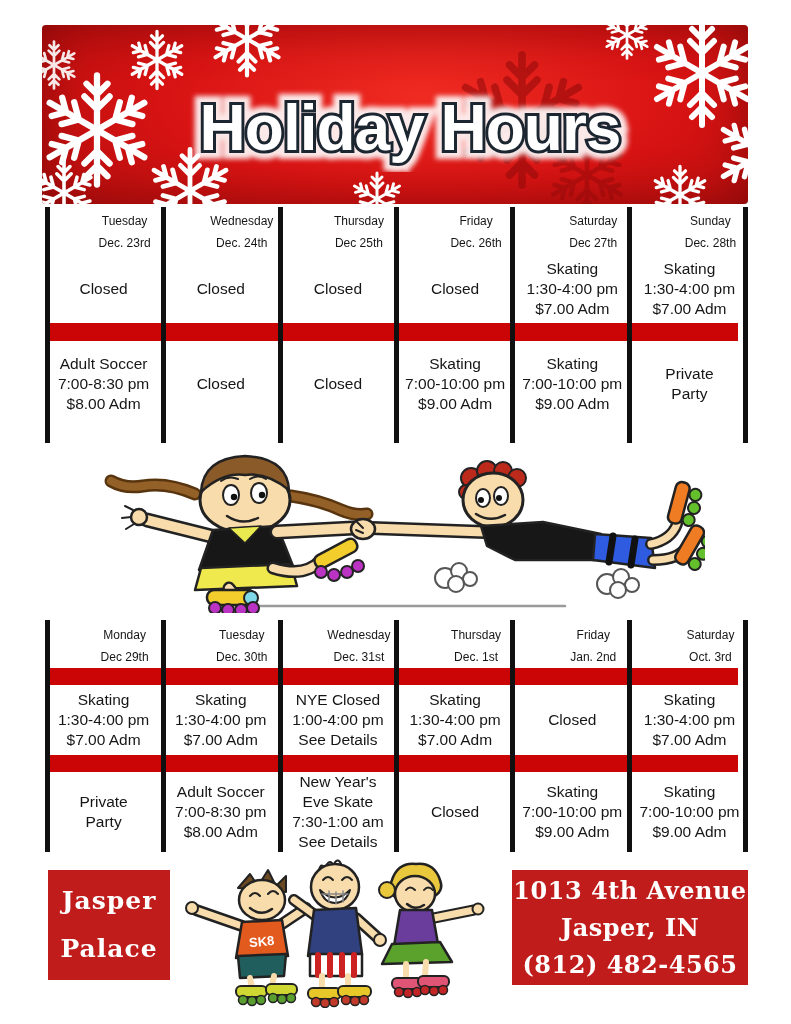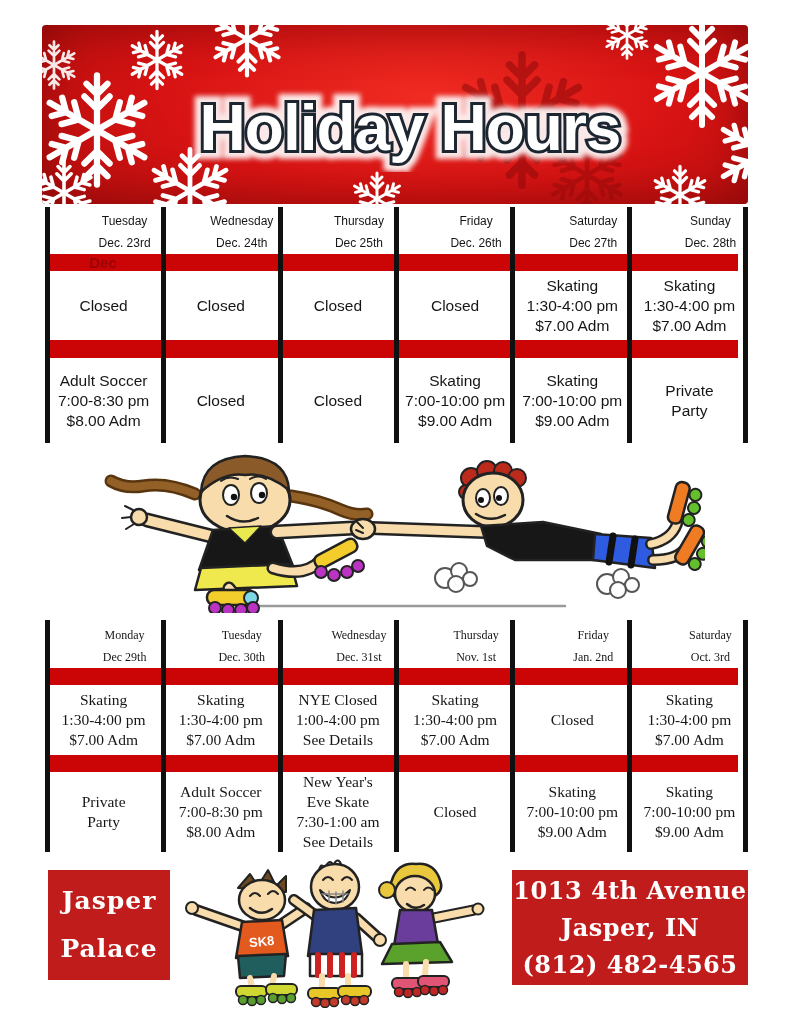--- a/index.html
+++ b/index.html
@@ -8,21 +8,21 @@
 
   
   .banner{position:absolute;left:42px;top:25px;width:706px;height:179px;border-radius:4px;
     background:radial-gradient(95% 140% at 54% 40%, #ef2b22 0%, #d81313 38%, #b30d0d 72%, #8a0808 100%);
     box-shadow:inset 0 0 50px rgba(70,0,0,.45);overflow:hidden;}
   .banner svg{position:absolute;inset:0;}
 
   
   .table{position:absolute;left:45px;width:703px;}
   .t1{top:207px;height:236px;}
-  .t2{top:620px;height:232px;font-family:Liberation Serif, serif;}
+  .t2{top:620px;height:232px;}
   .hrow,.row{display:flex;position:relative;z-index:2;}
   .t1 .hrow{height:47px}.t1 .r1{height:69px}.t1 .r2{height:85px}
   .t2 .hrow{height:48px}.t2 .r1{height:70px}.t2 .r2{height:80px}
   .stripe{position:relative;height:17px;margin-right:10px;background:#cb0406;z-index:1;}
   .t1 .s2{height:18px}
   .cell{flex:1;display:flex;flex-direction:column;justify-content:center;text-align:center;
         font-size:15.5px;line-height:20px;}
   .hrow .cell{font-size:12px;line-height:22px;padding-top:3px;padding-left:42px;}
   .bar{position:absolute;top:0;bottom:0;width:5px;background:#101010;z-index:3;}
   .ghost{position:absolute;left:0;top:0;width:116px;height:100%;display:flex;align-items:center;
@@ -108,23 +108,20 @@
           <div class="line">Dec. 26th</div>
         </div>
       <div class="cell">
           <div class="line">Saturday</div>
           <div class="line">Dec 27th</div>
         </div>
       <div class="cell">
           <div class="line">Sunday</div>
           <div class="line">Dec. 28th</div>
         </div>
-    </div>
-    <div class="stripe">
-      <div class="ghost">Dec</div>
     </div>
     <div class="row r1">
       <div class="cell">
           <div class="line">Closed</div>
         </div>
       <div class="cell">
           <div class="line">Closed</div>
         </div>
       <div class="cell">
           <div class="line">Closed</div>
@@ -299,21 +296,21 @@
       <div class="cell">
           <div class="line">Tuesday</div>
           <div class="line">Dec. 30th</div>
         </div>
       <div class="cell">
           <div class="line">Wednesday</div>
           <div class="line">Dec. 31st</div>
         </div>
       <div class="cell">
           <div class="line">Thursday</div>
-          <div class="line">Nov. 1st</div>
+          <div class="line">Dec. 1st</div>
         </div>
       <div class="cell">
           <div class="line">Friday</div>
           <div class="line">Jan. 2nd</div>
         </div>
       <div class="cell">
           <div class="line">Saturday</div>
           <div class="line">Oct. 3rd</div>
         </div>
     </div>

